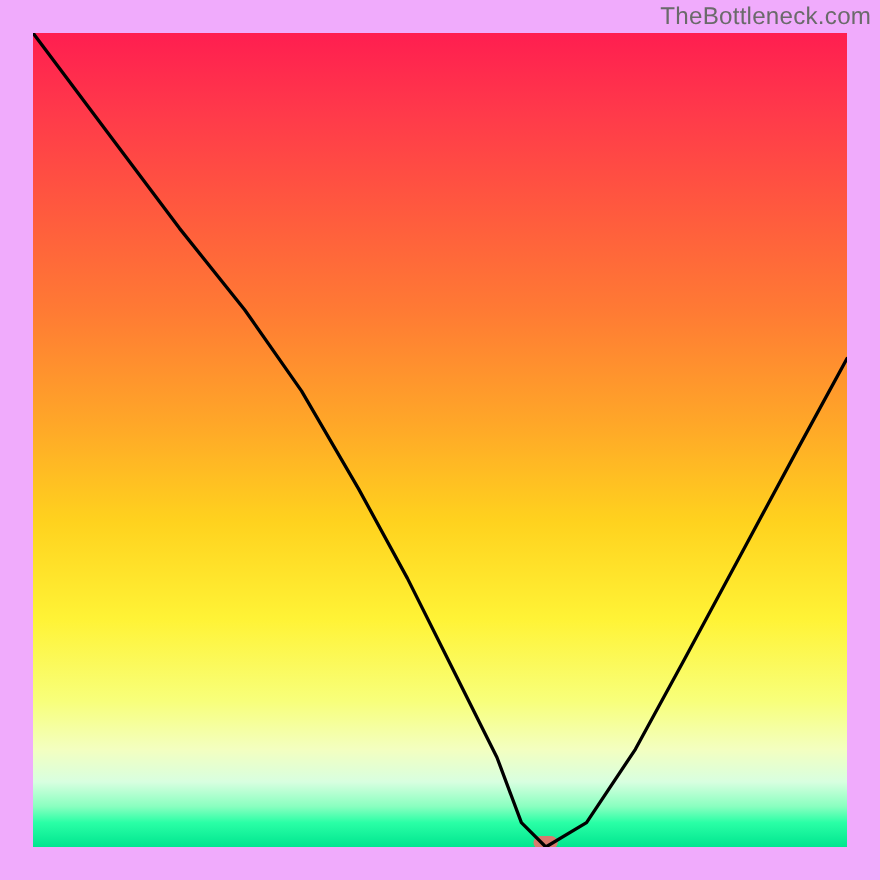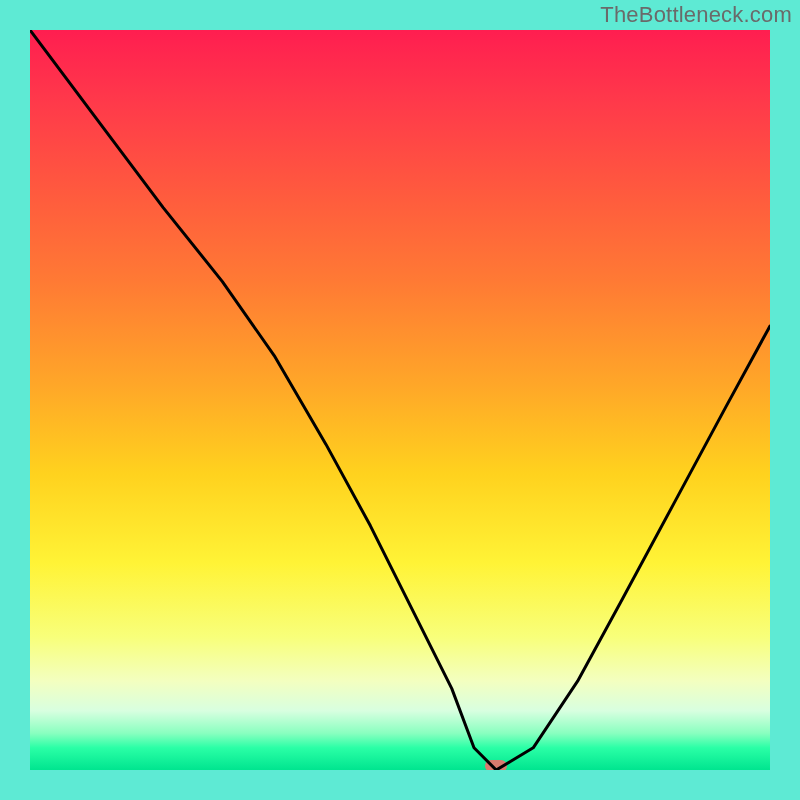--- a/index.html
+++ b/index.html
@@ -7,21 +7,21 @@
     padding: 0;
     width: 800px;
     height: 800px;
     background: #000;
     font-family: Arial, Helvetica, sans-serif;
   }
   .frame {
     position: relative;
     width: 800px;
     height: 800px;
-    background: #5eead4;
+    background: #f0abfc;
   }
   .watermark {
     position: absolute;
     top: 2px;
     right: 8px;
     color: #6a6a6a;
     font-size: 22px;
     font-weight: 500;
     letter-spacing: 0.2px;
     z-index: 5;

